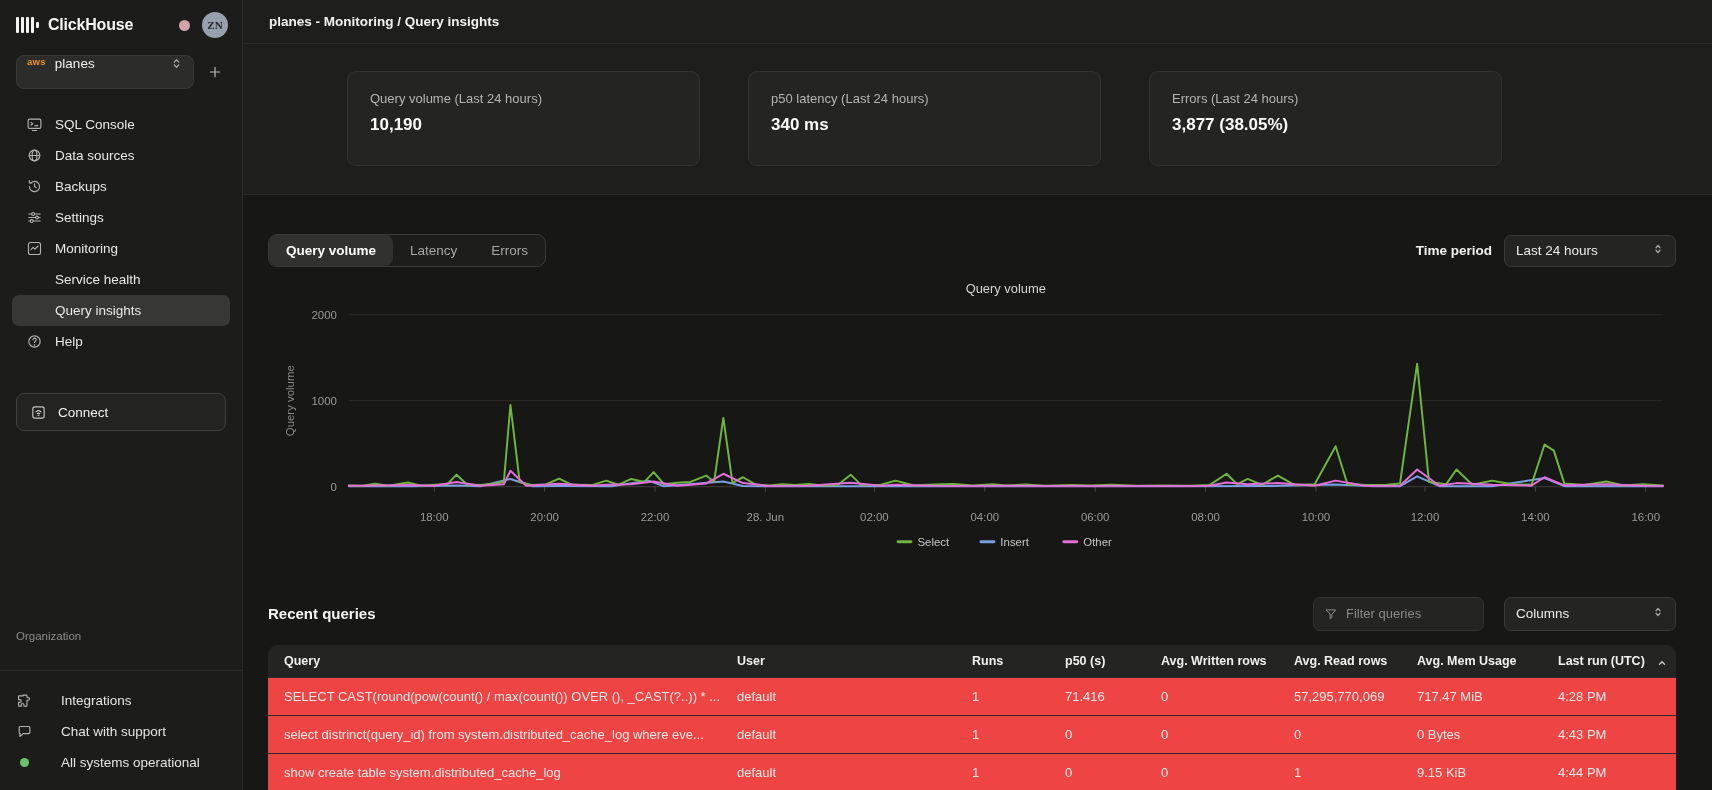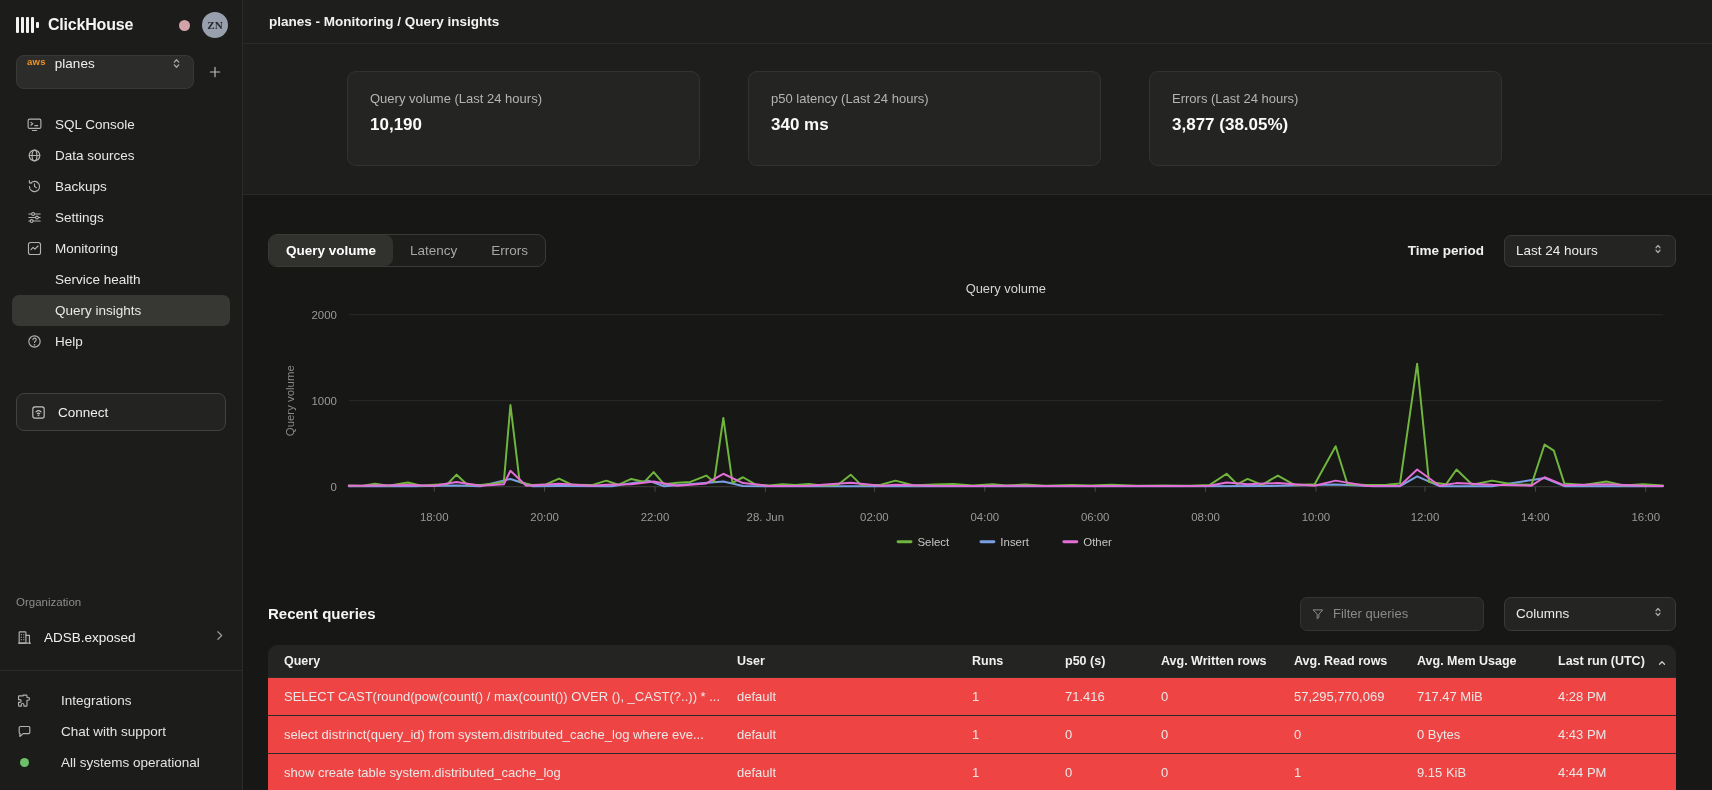--- a/index.html
+++ b/index.html
@@ -55,33 +55,33 @@
                  display:flex; align-items:center; gap:48px; padding:0 0 0 104px; }
   .metric-card { width:353px; height:95px; background:#242422; border:1px solid #323230;
                  border-radius:9px; padding:19px 22px; }
   .metric-label { font-size:13px; color:#b4b4b2; }
   .metric-value { font-size:17px; font-weight:700; color:#fafaf8; margin-top:9px; }
 
   .controls-row { margin:37px 36px 0 25px; height:38px; display:flex; align-items:center; justify-content:space-between; }
   .tab-group { display:inline-flex; border:1px solid #3a3a37; background:#1d1d1b; border-radius:9px; overflow:hidden; }
   .tab { padding:8px 17px; font-size:13.5px; color:#a6a6a4; cursor:pointer; border-radius:8px; }
   .tab.active { background:#31312e; color:#ffffff; font-weight:700; }
-  .tp-wrap { display:flex; align-items:center; gap:20px; }
+  .tp-wrap { display:flex; align-items:center; gap:12px; }
   .tp-label { font-size:13.5px; font-weight:700; color:#f0f0ee; }
   .ui-select { width:172px; height:32px; background:#242422; border:1px solid #3a3a37; border-radius:7px;
                display:flex; align-items:center; justify-content:space-between; padding:0 11px;
                font-size:13.5px; color:#ececea; cursor:pointer; }
   .ui-select .chev { color:#a8a8a6; }
 
   .chart-svg { display:block; margin-top:0; }
 
   .recent-header { margin:40px 36px 0 25px; height:34px; display:flex; align-items:center; justify-content:space-between; }
   .recent-title { font-size:15px; font-weight:700; color:#f5f5f3; }
   .recent-controls { display:flex; align-items:center; gap:20px; }
-  .filter-box { width:184px; height:34px; background:#242422; border:1px solid #343431; border-radius:7px;
+  .filter-box { width:171px; height:34px; background:#242422; border:1px solid #343431; border-radius:7px;
                 display:flex; align-items:center; gap:8px; padding:0 10px; }
   .filter-box svg { color:#8e8e8c; flex:none; }
   .filter-box input { background:transparent; border:none; outline:none; color:#e0e0de;
                       font-size:13px; width:100%; font-family:inherit; }
   .filter-box input::placeholder { color:#8a8a88; }
   .columns-select { height:34px; }
 
   .qtable { margin:14px 36px 0 25px; border-radius:9px 9px 0 0; overflow:hidden; }
   .t-head, .t-row { display:grid; grid-template-columns:469px 235px 93px 96px 133px 123px 141px 1fr; align-items:center; }
   .t-head { height:32px; background:#242422; font-size:12.5px; font-weight:700; color:#f0f0ee; }
@@ -207,36 +207,20 @@
             <circle cx="12" cy="16" r="0.5" fill="currentColor"></circle>
           </svg>
       </span>
       <span>Connect</span>
     </div>
 
     <div class="side-spacer"></div>
 
     <div class="org-block">
       <div class="org-label">Organization</div>
-      <div class="org-row">
-        <span class="nicon">
-          <svg width="17" height="17" viewBox="0 0 24 24" fill="none" stroke="currentColor" stroke-width="1.6" stroke-linecap="round" stroke-linejoin="round">
-              <rect x="4.5" y="4" width="9.5" height="16" rx="1"></rect>
-              <path d="M14 9h5v11"></path>
-              <path d="M3.5 20h17"></path>
-              <path d="M7.5 8h.01M11 8h.01M7.5 11.5h.01M11 11.5h.01M7.5 15h.01M11 15h.01"></path>
-            </svg>
-        </span>
-        <span>ADSB.exposed</span>
-        <span class="chev">
-          <svg width="13" height="13" viewBox="0 0 24 24" fill="none" stroke="currentColor" stroke-width="2.2" stroke-linecap="round" stroke-linejoin="round">
-              <path d="M9 5l7 7-7 7"></path>
-            </svg>
-        </span>
-      </div>
     </div>
 
     <div class="side-divider"></div>
 
     <div class="side-footer">
       <div class="foot-item">
         <span class="nicon">
           <svg width="17" height="17" viewBox="0 0 24 24" fill="none" stroke="currentColor" stroke-width="1.6" stroke-linejoin="round">
               <path d="M10 4.5h4.5a1 1 0 0 1 1 1v2.3h1.7a1.9 1.9 0 1 1 0 3.8h-1.7v7.4a1 1 0 0 1-1 1h-3.3v-1.8a1.9 1.9 0 1 0-3.8 0V20H4.6a1 1 0 0 1-1-1v-4.4h1.8a1.9 1.9 0 1 0 0-3.8H3.6V6.5a1 1 0 0 1 1-1H10z"></path>
             </svg>

